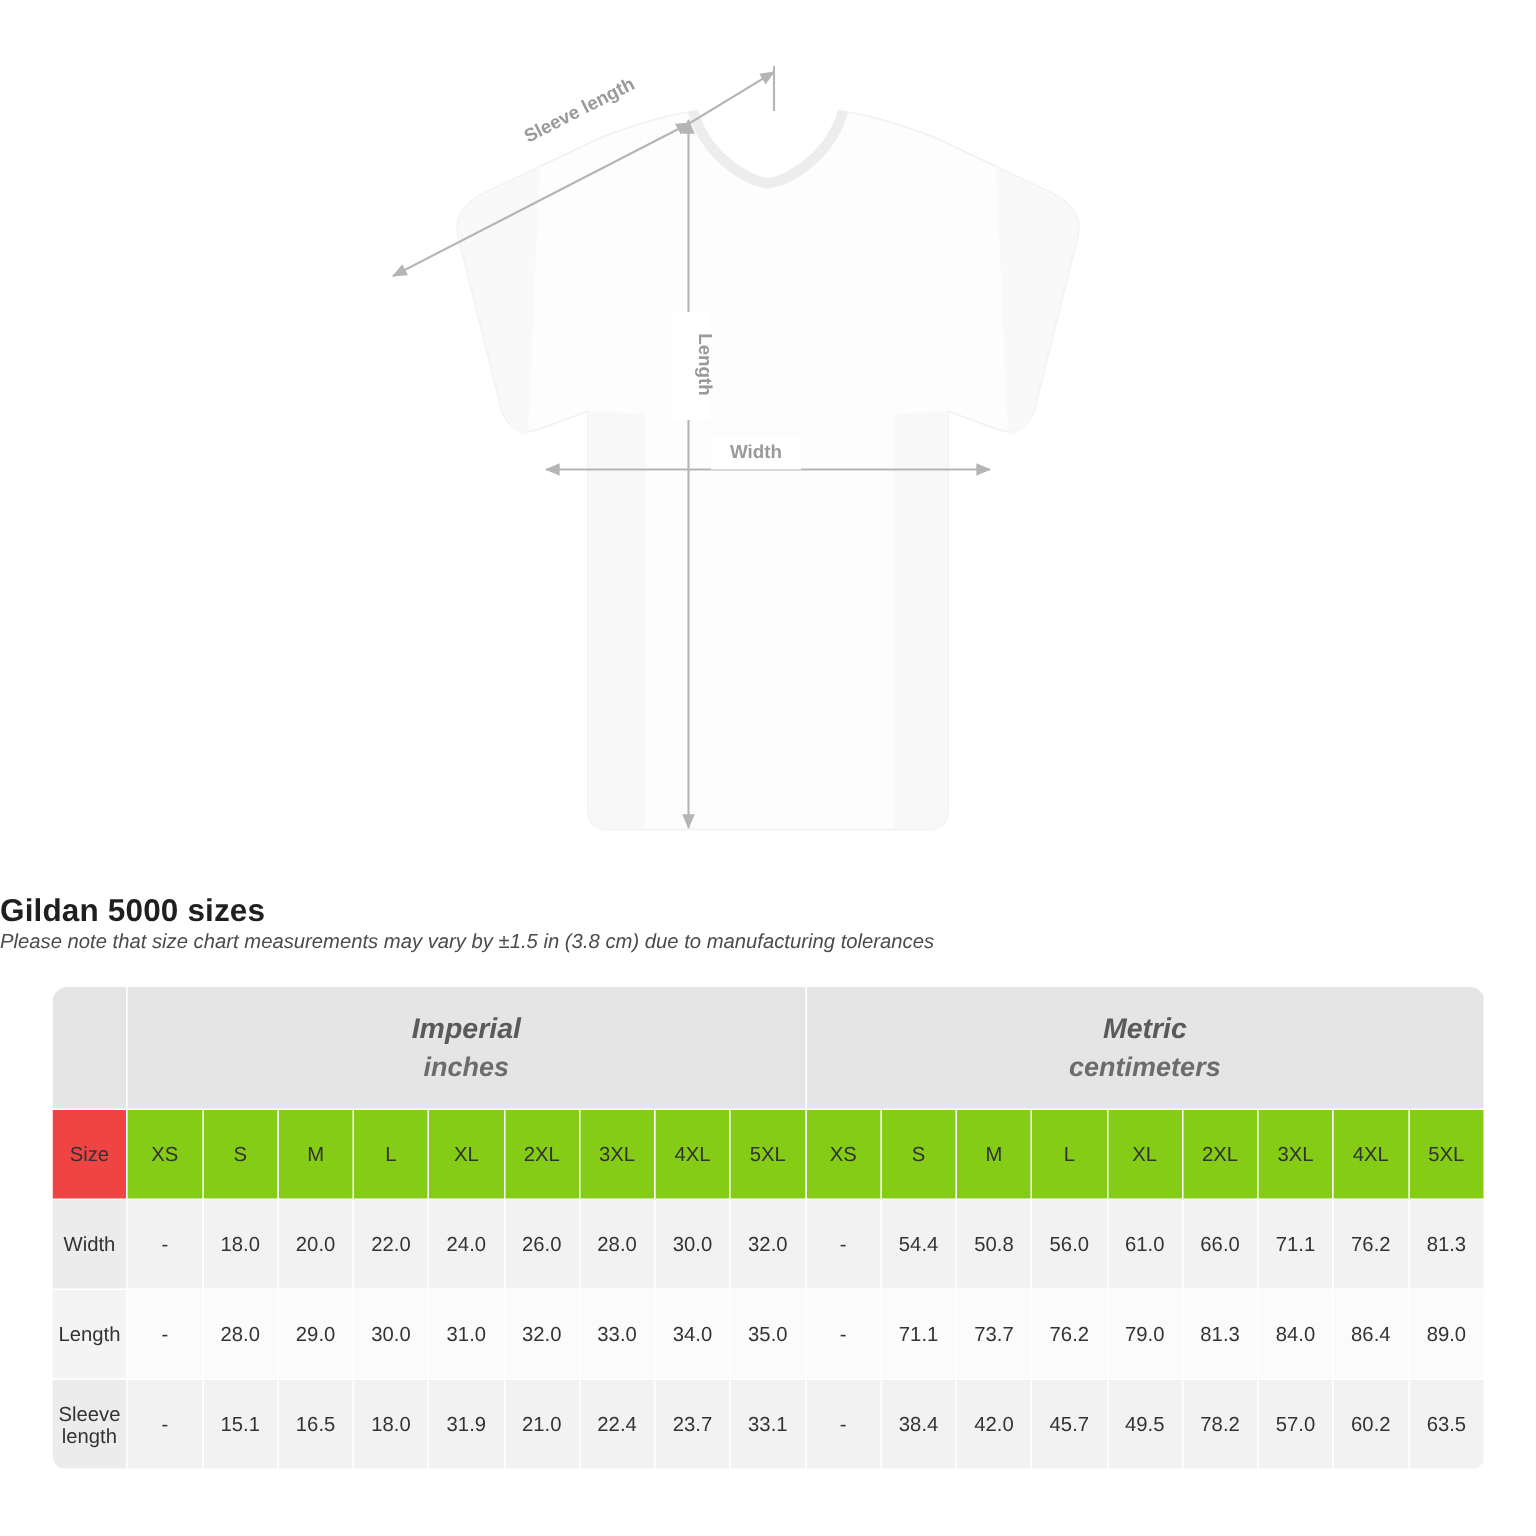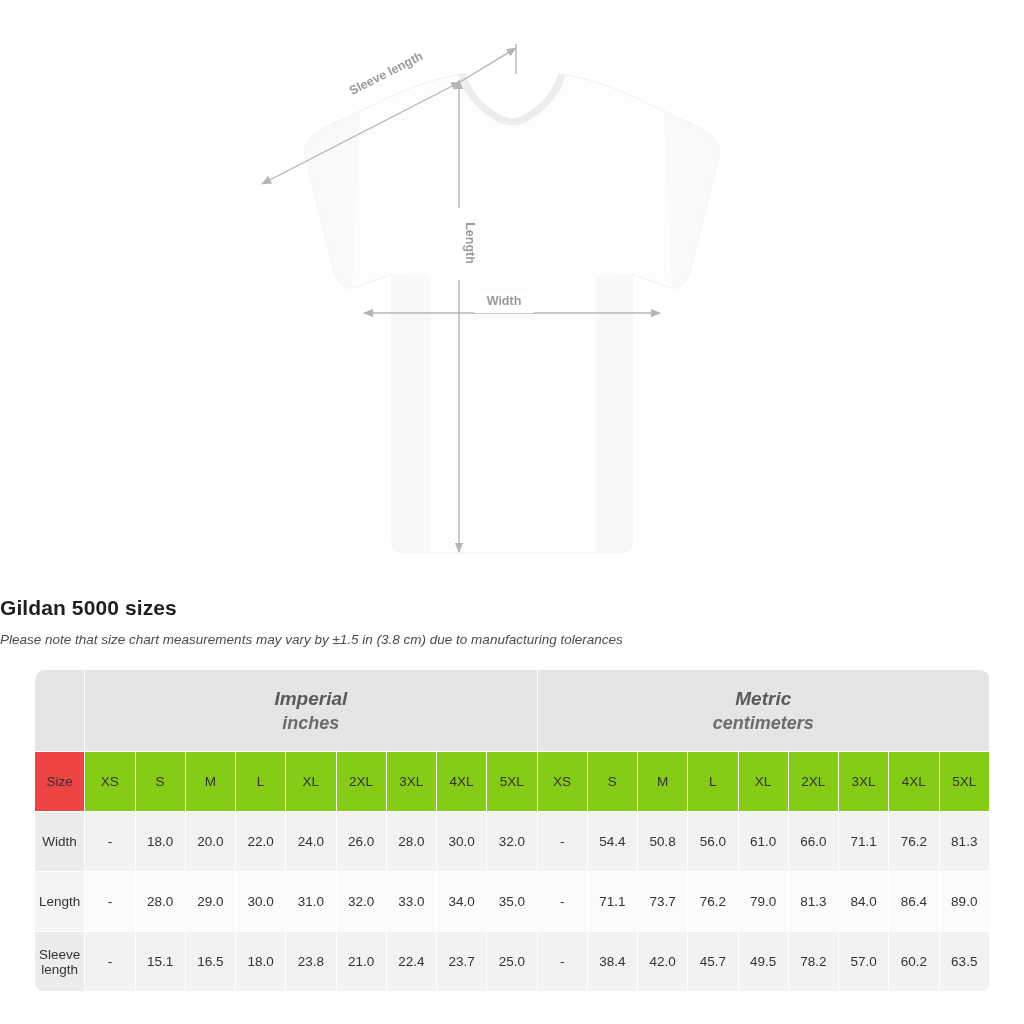--- a/index.html
+++ b/index.html
@@ -35,21 +35,20 @@
   .chart-title {
     font-size: 21px;
     font-weight: bold;
     color: #1f1f1f;
     letter-spacing: 0.1px;
   }
   .chart-note {
     font-size: 13.5px;
     font-style: italic;
     color: #4b4b4b;
-    margin-top: 12px;
   }
 
   
   .table-wrap {
     margin: 22px 34px 0 34px;
   }
   table.size-table {
     border-collapse: collapse;
     width: 956px;
     table-layout: fixed;
@@ -263,25 +262,25 @@
             <td class="val">84.0</td>
             <td class="val">86.4</td>
             <td class="val">89.0</td>
           </tr>
           <tr class="band-a">
             <td class="row-label">Sleeve length</td>
             <td class="val">-</td>
             <td class="val">15.1</td>
             <td class="val">16.5</td>
             <td class="val">18.0</td>
-            <td class="val">23.8</td>
+            <td class="val">31.9</td>
             <td class="val">21.0</td>
             <td class="val">22.4</td>
             <td class="val">23.7</td>
-            <td class="val">25.0</td>
+            <td class="val">33.1</td>
             <td class="val">-</td>
             <td class="val">38.4</td>
             <td class="val">42.0</td>
             <td class="val">45.7</td>
             <td class="val">49.5</td>
             <td class="val">78.2</td>
             <td class="val">57.0</td>
             <td class="val">60.2</td>
             <td class="val">63.5</td>
           </tr>

